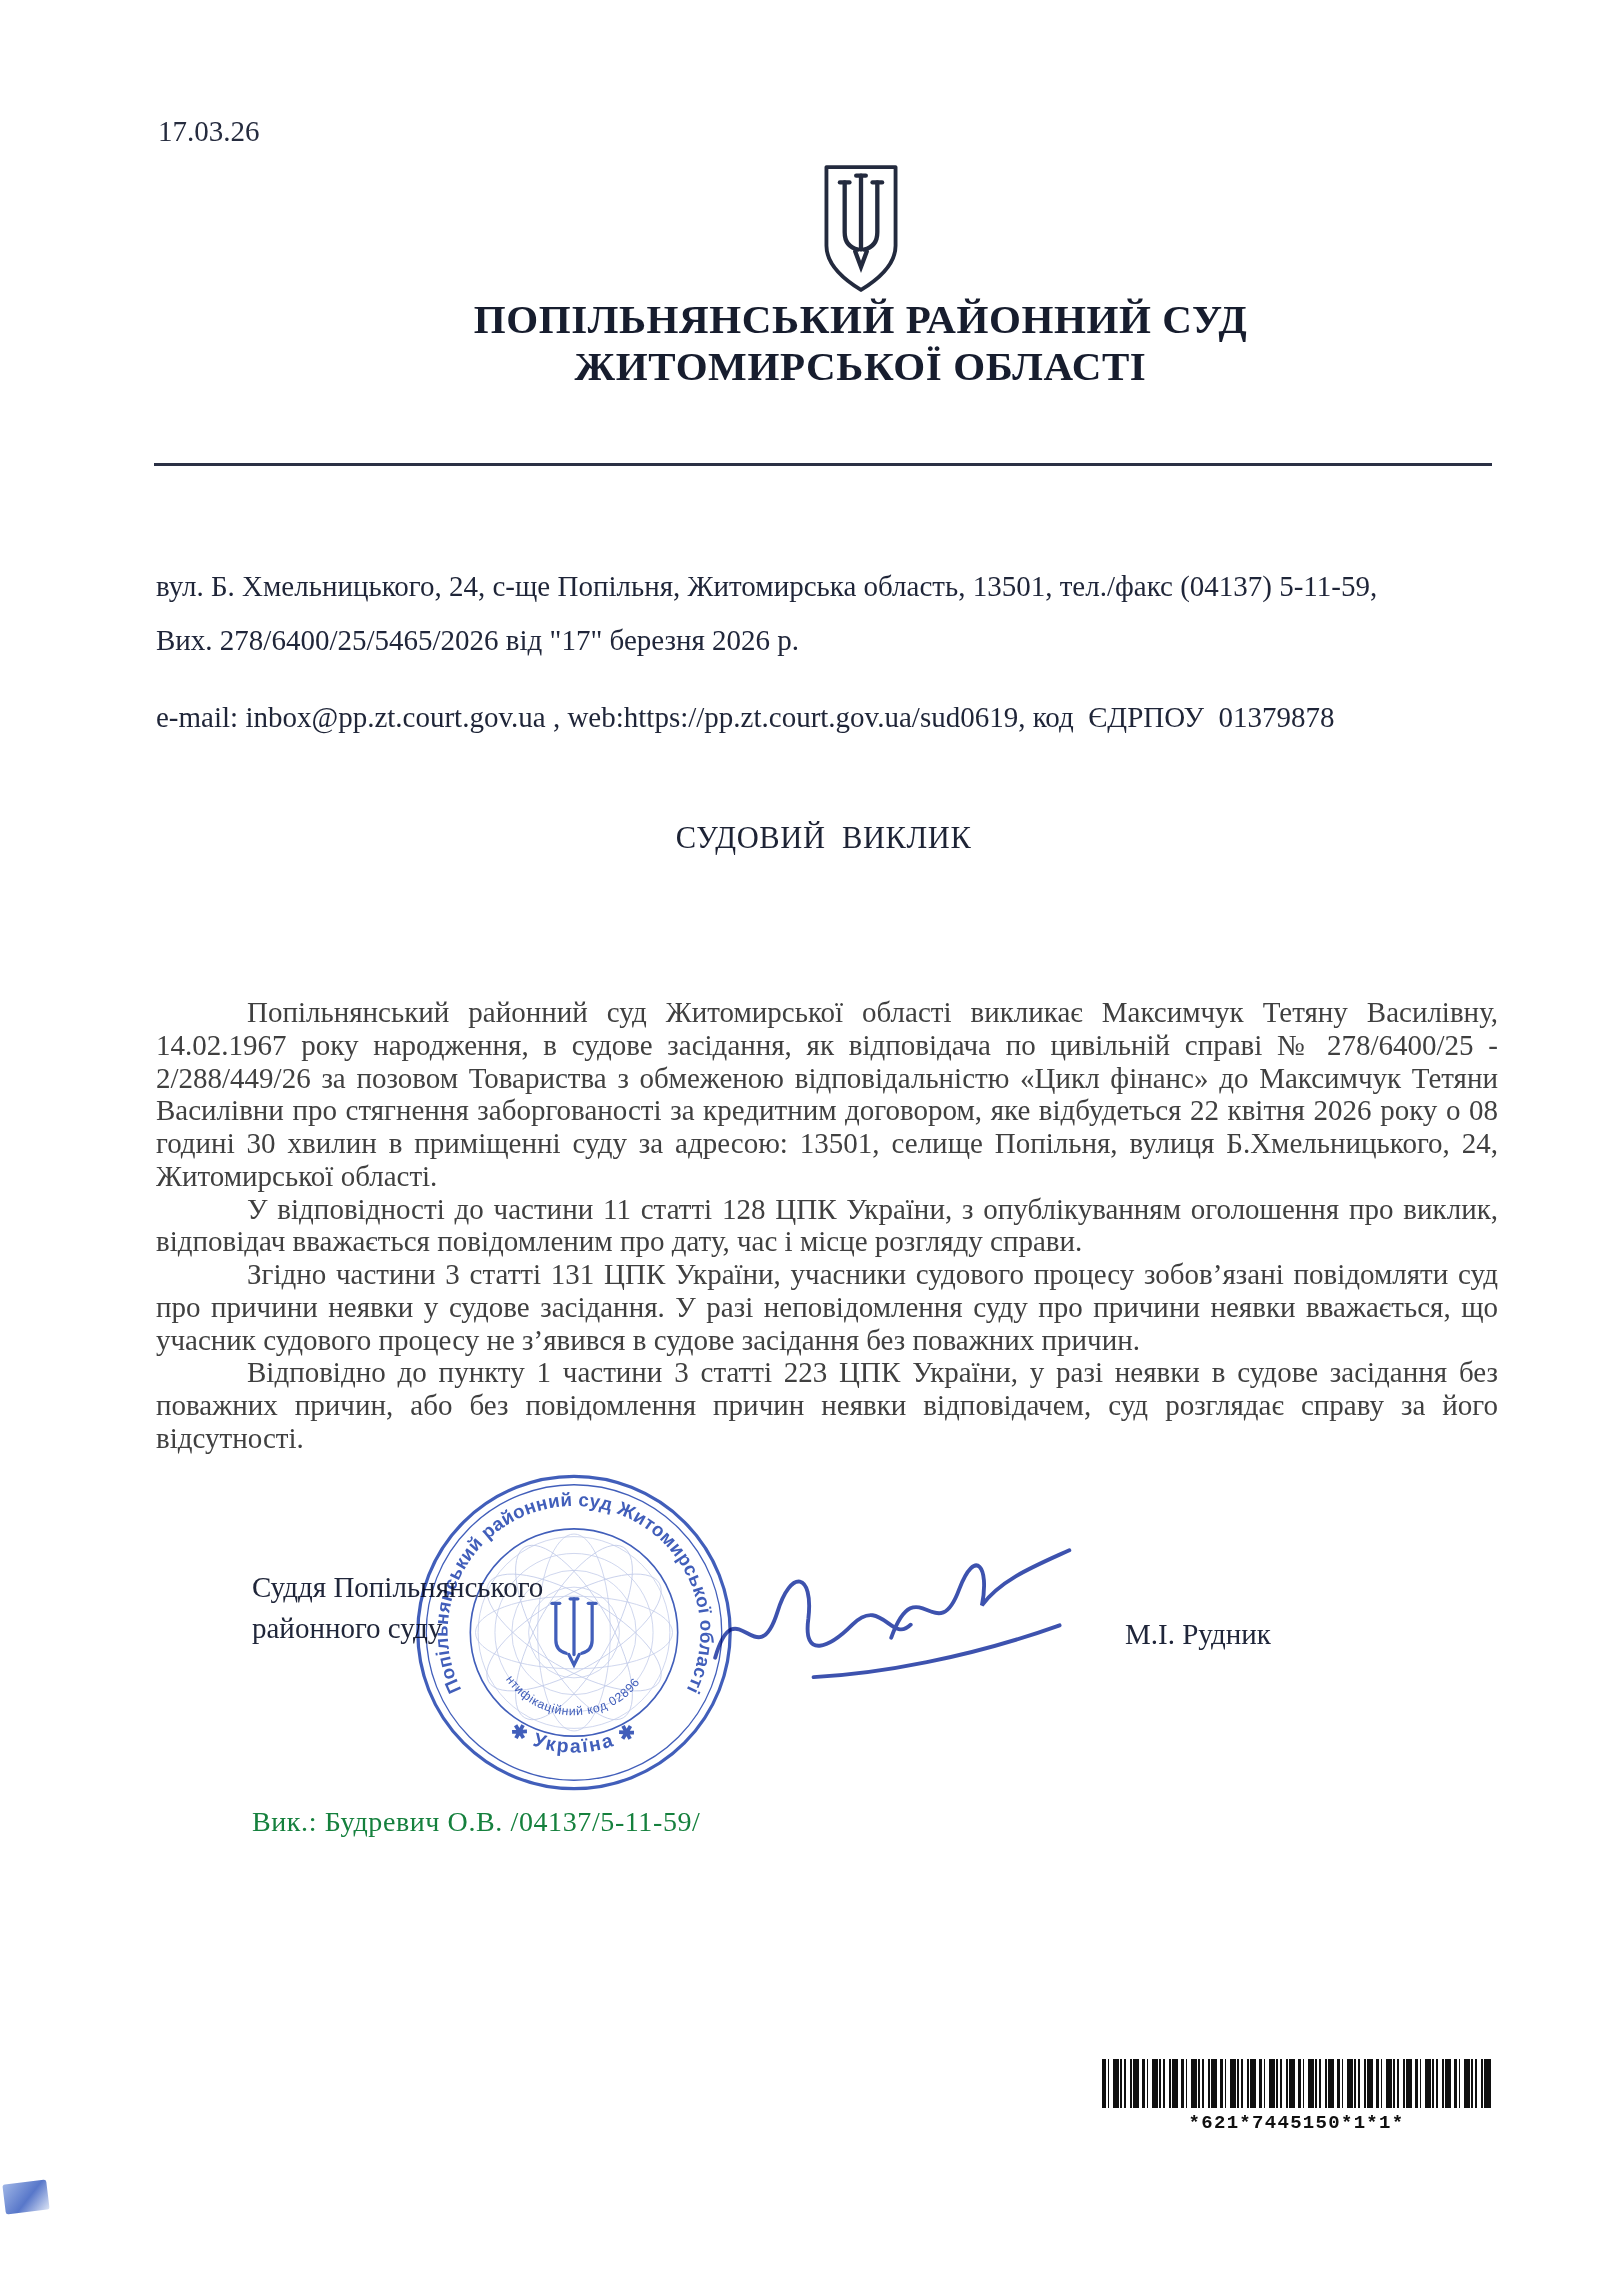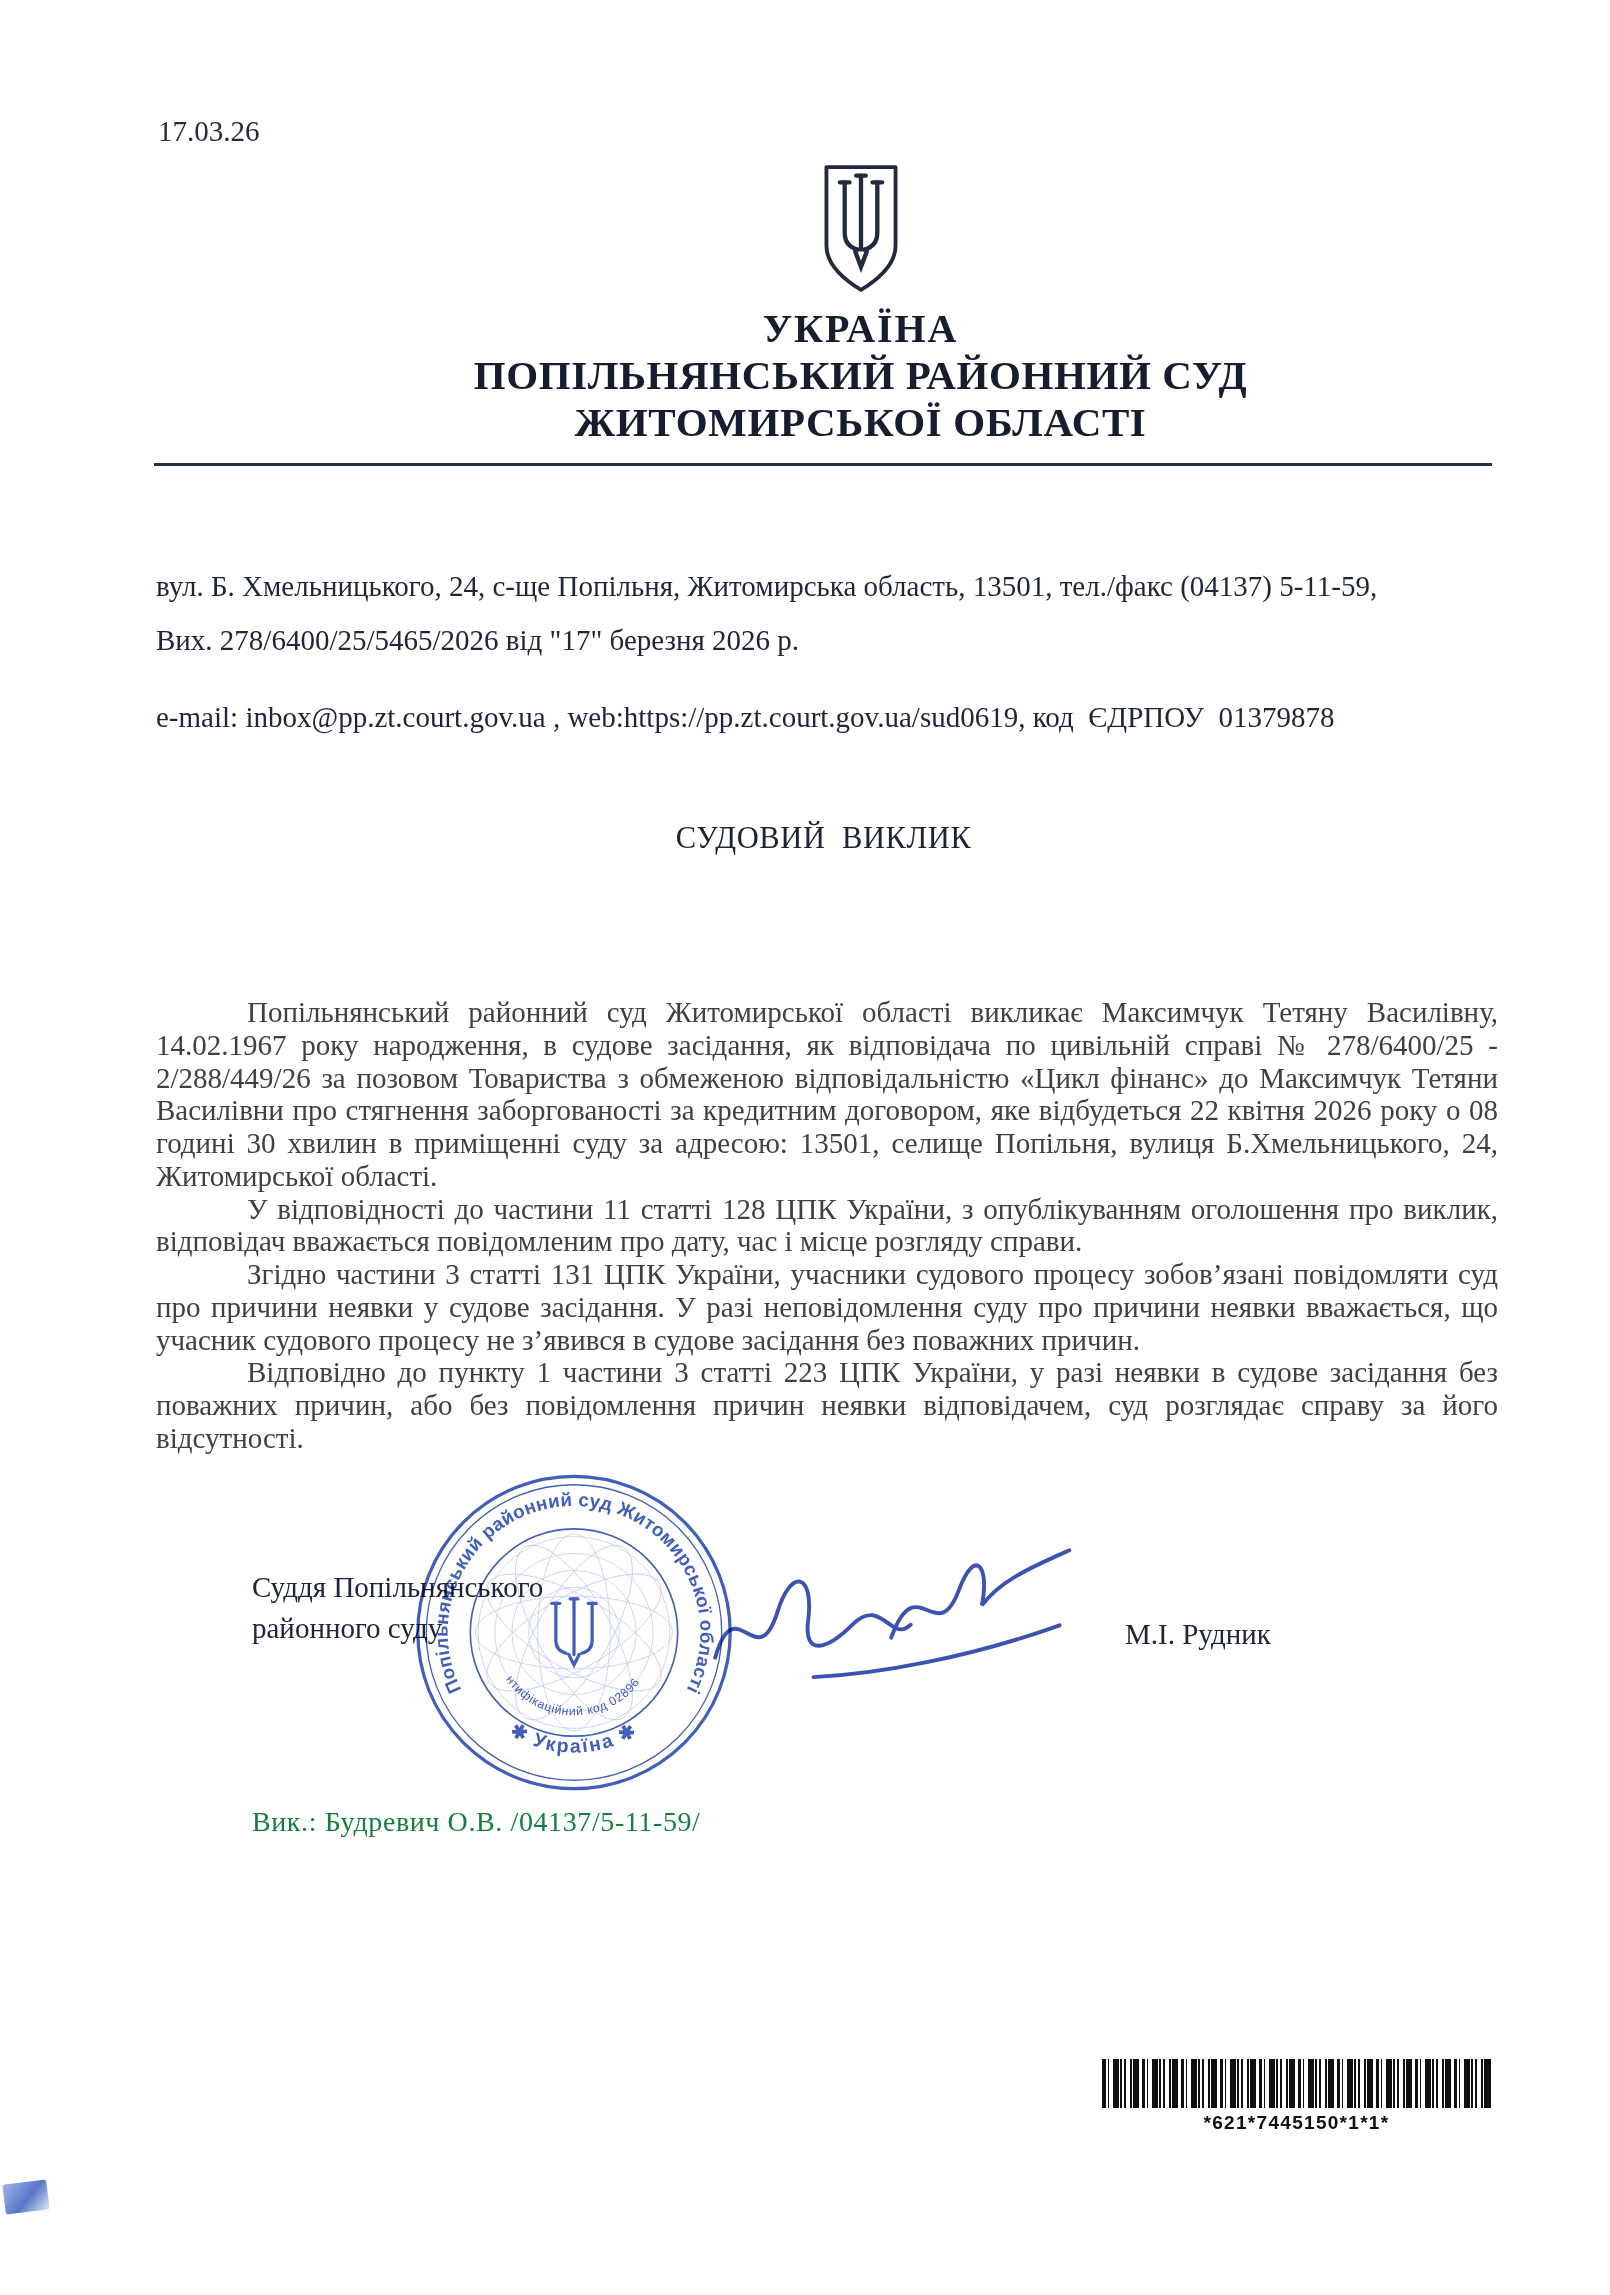--- a/index.html
+++ b/index.html
@@ -44,21 +44,21 @@
     background:repeating-linear-gradient(90deg,
       #101010 0 2.6px,  #ffffff 2.6px 5.2px,
       #101010 5.2px 6.5px, #ffffff 6.5px 10.4px,
       #101010 10.4px 15.6px, #ffffff 15.6px 17.5px,
       #101010 17.5px 19px, #ffffff 19px 21.4px,
       #101010 21.4px 23px, #ffffff 23px 27px,
       #101010 27px 29px, #ffffff 29px 30.5px,
       #101010 30.5px 36px, #ffffff 36px 39px);
     border-left:1.9px solid #101010; border-right:1.9px solid #101010;
   }
-  .barcode-label { margin-top:3.9px; font-family:Liberation Sans, sans-serif; font-size:19px; font-weight:bold; letter-spacing:1.3px; color:#101010; }
+  .barcode-label { margin-top:3.9px; font-family:Liberation Mono, monospace; font-size:19px; font-weight:bold; letter-spacing:1.3px; color:#101010; }
 
   .scan-artifact { position:absolute; left:3.9px; top:2182px; width:44px; height:30px;
     background:linear-gradient(135deg,#8fa9e2 0%,#3a5fc0 55%,#d7e0f4 100%);
     transform:rotate(-7deg); opacity:.85; border-radius:2.6px; }
 </style>
 </head>
 <body>
 
 <div class="page">
 
@@ -72,21 +72,20 @@
       <g fill="none" stroke="#232a3e" stroke-width="4.5" stroke-linecap="round">
         <path d="M33 22 V74 Q33 89 47 92"></path>
         <path d="M67 22 V74 Q67 89 53 92"></path>
         <path d="M50 15 V92"></path>
         <path d="M28 22 H38"></path>
         <path d="M62 22 H72"></path>
         <path d="M45 15 H55"></path>
         <path d="M44 94 L50 110 L56 94"></path>
       </g>
     </svg>
-    <div class="country">УКРАЇНА</div>
     <div class="court-line">ПОПІЛЬНЯНСЬКИЙ РАЙОННИЙ СУД</div>
     <div class="court-line">ЖИТОМИРСЬКОЇ ОБЛАСТІ</div>
   </div>
 
   <div class="rule"></div>
 
   <div class="address">
     <div>вул. Б. Хмельницького, 24, с-ще Попільня, Житомирська область, 13501, тел./факс (04137) 5-11-59,</div>
     <div>e-mail: inbox@pp.zt.court.gov.ua , web:https://pp.zt.court.gov.ua/sud0619, код  ЄДРПОУ  01379878</div>
   </div>

